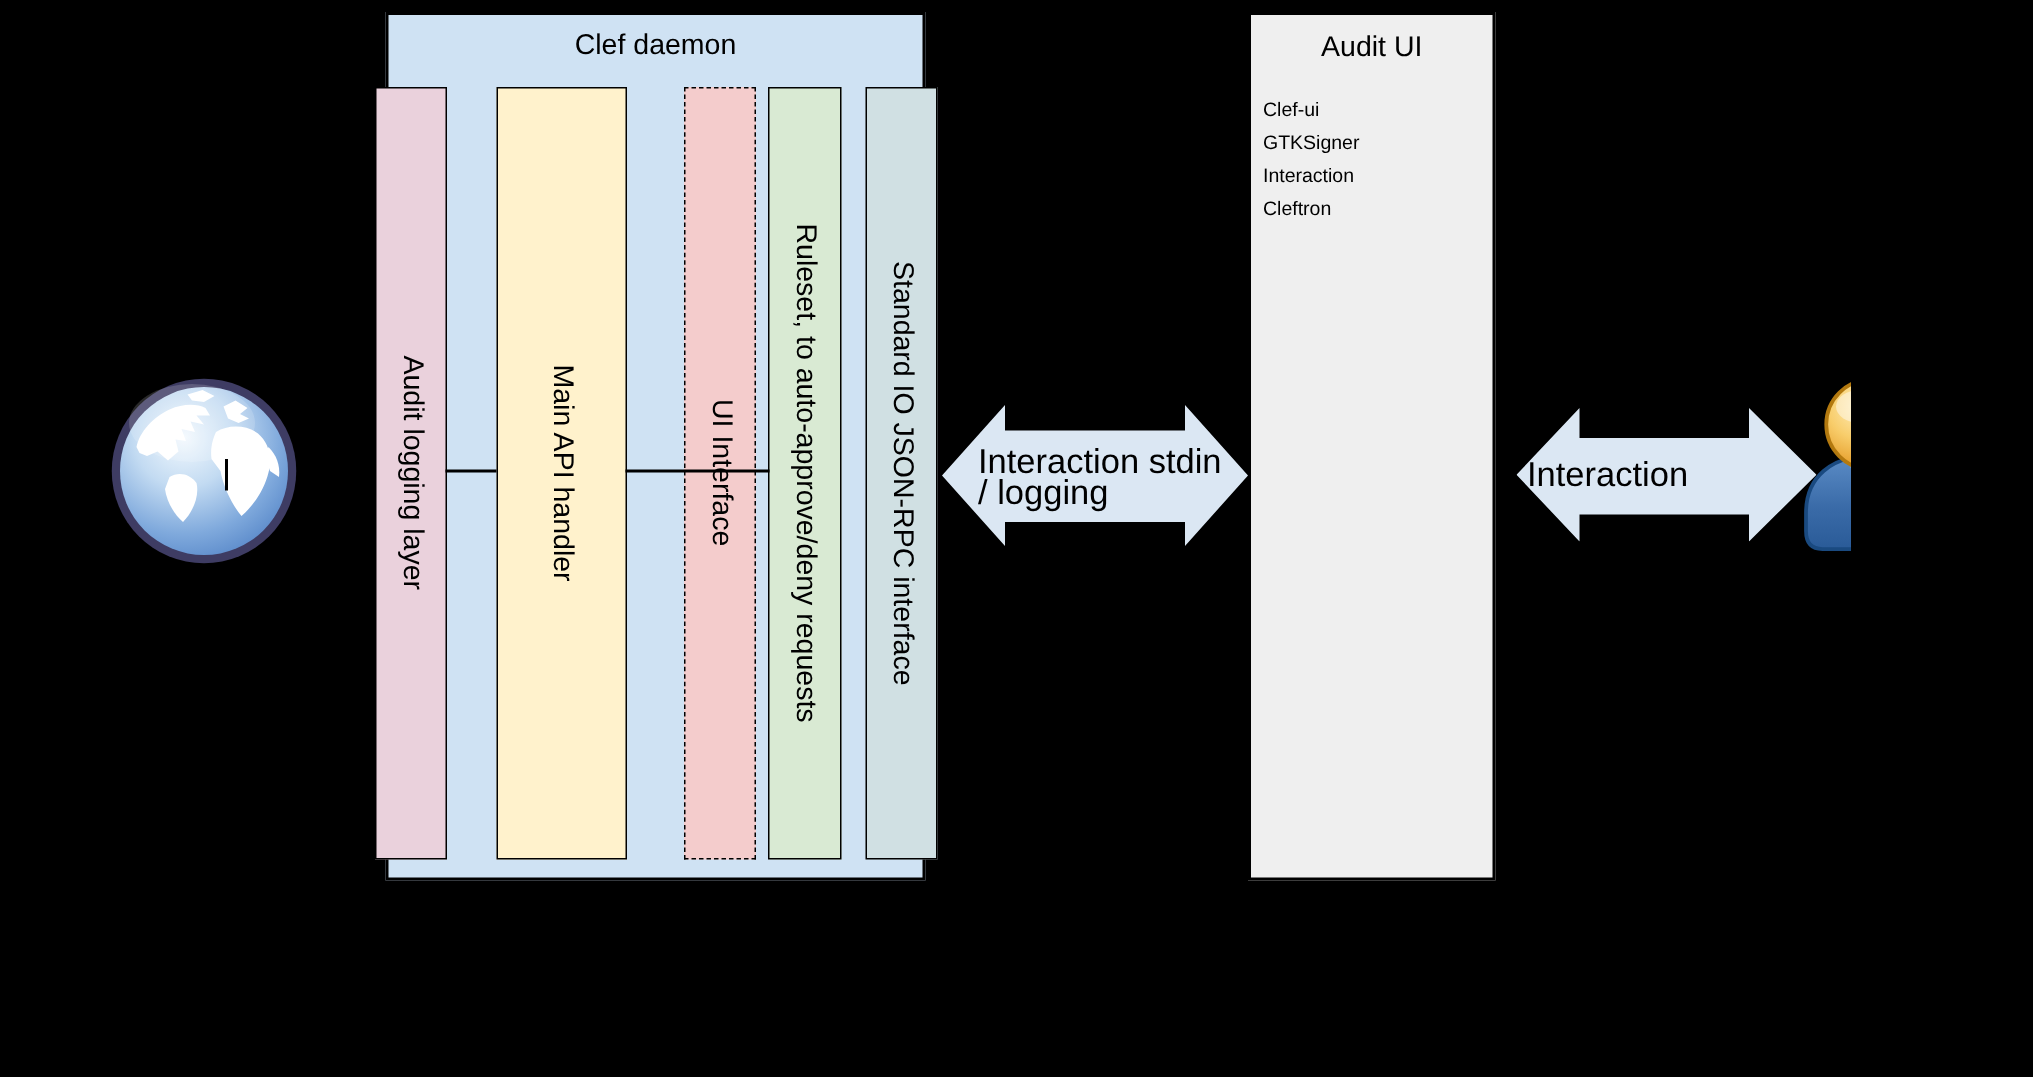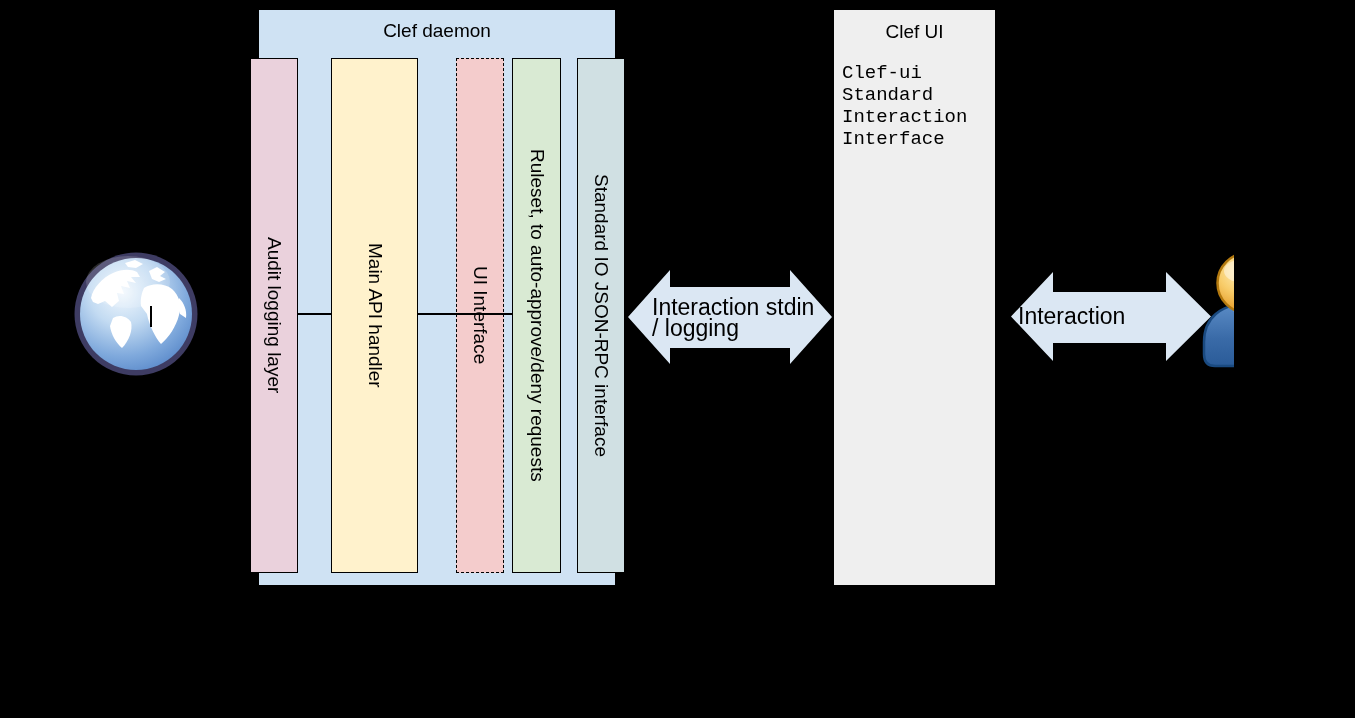--- a/index.html
+++ b/index.html
@@ -13,21 +13,21 @@
     position: absolute; left: 257px; top: 8px; width: 360px; height: 579px;
     background: #cfe2f3; border: 2px solid #000; box-sizing: border-box;
   }
   .someui-box {
     position: absolute; left: 832px; top: 8px; width: 165px; height: 579px;
     background: #efefef; border: 2px solid #000; box-sizing: border-box;
   }
   .box-title { position: absolute; font-size: 19px; text-align: center; z-index: 4; }
   .daemon-title { left: 257px; top: 20px; width: 360px; }
   .someui-title { left: 832px; top: 21px; width: 165px; }
-  .someui-list { position: absolute; left: 842px; top: 62px; font-size: 19px; line-height: 22px; z-index: 4; font-family: Liberation Mono, monospace; }
+  .someui-list { position: absolute; left: 842px; top: 62px; font-size: 13px; line-height: 22px; z-index: 4; }
   
   .col {
     position: absolute; top: 58px; height: 515px; box-sizing: border-box;
     border: 1.5px solid #000; display: flex; align-items: center; justify-content: center;
   }
   .col .v {
     writing-mode: vertical-rl; text-orientation: mixed;
     font-size: 19px; white-space: nowrap; position: relative; z-index: 4;
   }
   .col-audit   { left: 250px; width: 48px; background: #ead1dc; }
@@ -96,26 +96,26 @@
     <span class="v">Ruleset, to auto-approve/deny requests</span>
   </div>
   <div class="col col-stdio">
     <span class="v">Standard IO JSON-RPC interface</span>
   </div>
 
   <div class="connector connector-a"></div>
   <div class="connector connector-b"></div>
 
   <div class="someui-box"></div>
-  <div class="box-title someui-title">Clef UI</div>
+  <div class="box-title someui-title">Audit UI</div>
   <div class="someui-list">
     <div>Clef-ui</div>
-    <div>Standard</div>
+    <div>GTKSigner</div>
     <div>Interaction</div>
-    <div>Interface</div>
+    <div>Cleftron</div>
   </div>
 
   <svg class="arrow-svg arrow-left" width="204" height="94" viewBox="0 0 204 94" aria-hidden="true">
     <polygon fill="#dbe7f3" points="0,47 42,0 42,17 162,17 162,0 204,47 162,94 162,78 42,78 42,94"></polygon>
   </svg>
   <div class="arrow-label a1">
     <div>Interaction stdin</div>
     <div>/ logging</div>
   </div>
 

